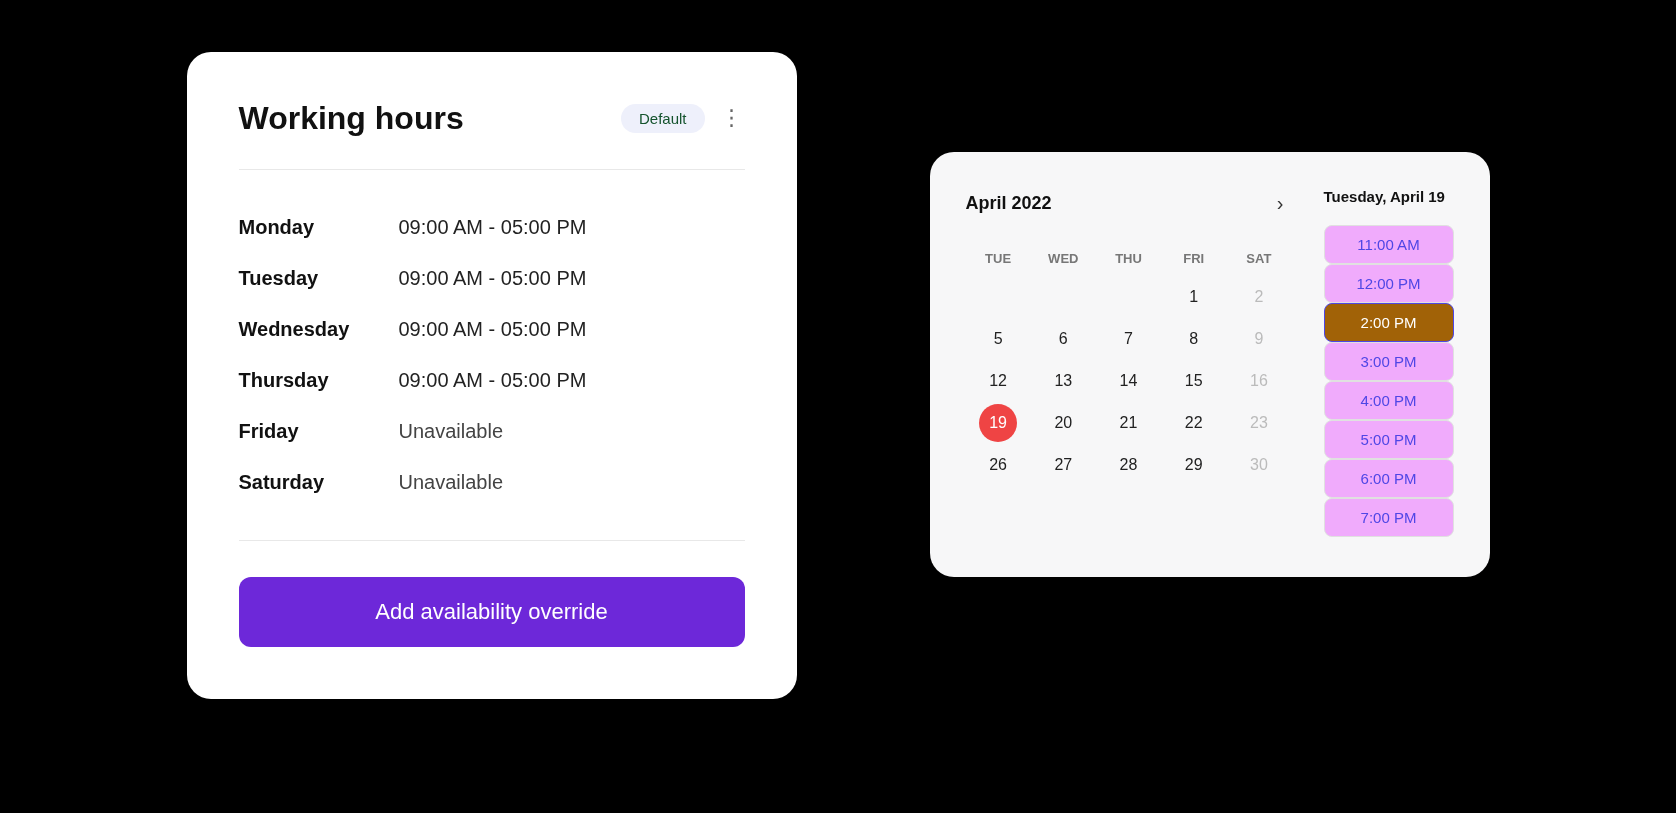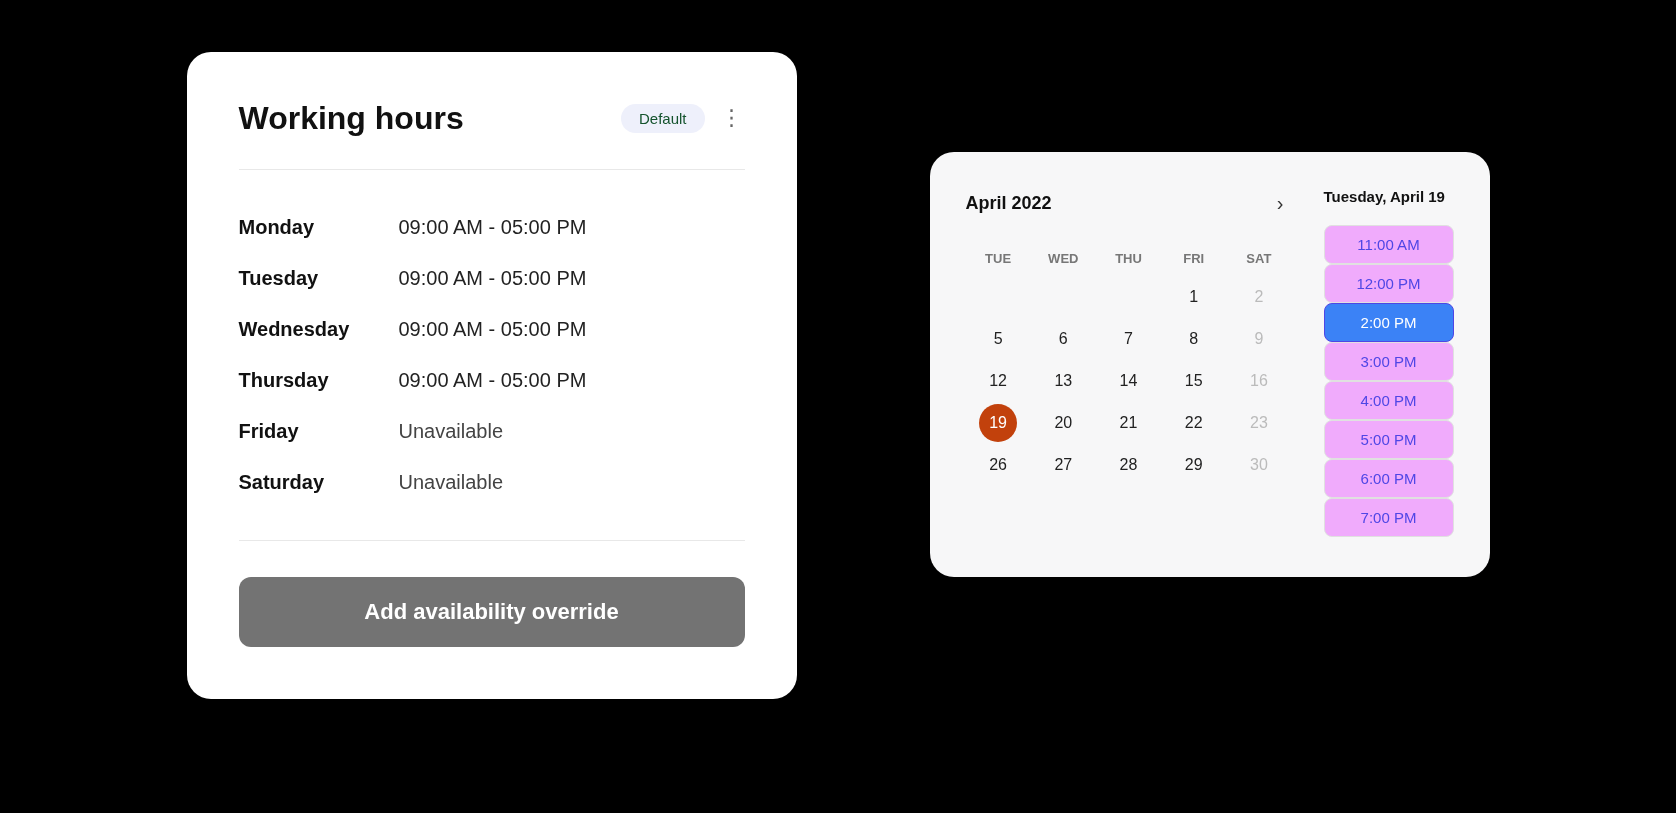--- a/index.html
+++ b/index.html
@@ -100,27 +100,27 @@
     }
 
     .divider-bottom {
       height: 1px;
       background: #e8e8e8;
       margin-bottom: 36px;
     }
 
     .add-override-btn {
       width: 100%;
-      background: #737373;
+      background: #6d28d9;
       color: #fff;
       border: none;
       border-radius: 12px;
       padding: 22px;
       font-size: 22px;
-      font-weight: 700;
+      font-weight: 400;
       cursor: pointer;
       text-align: center;
     }
 
     
     .calendar-card {
       position: absolute;
       top: 120px;
       right: 0;
       width: 560px;
@@ -195,21 +195,21 @@
       display: flex;
       align-items: center;
       justify-content: center;
     }
 
     .cal-cell.muted {
       color: #bbb;
     }
 
     .cal-cell.selected {
-      background: #c2410c;
+      background: #ef4444;
       color: #fff;
       border-radius: 50%;
       width: 38px;
       height: 38px;
       margin: auto;
       text-align: right;
     }
 
     
     .time-slots {
@@ -233,21 +233,21 @@
       border-radius: 8px;
       padding: 10px 0;
       text-align: center;
       font-size: 15px;
       color: #4f46e5;
       cursor: pointer;
       font-weight: 500;
     }
 
     .time-slot.active {
-      background: #3b82f6;
+      background: #a16207;
       color: #fff;
       border-color: #4f46e5;
     }
   </style>
 </head>
 <body>
 
 <div class="scene">
 
   <div class="working-hours-card">

